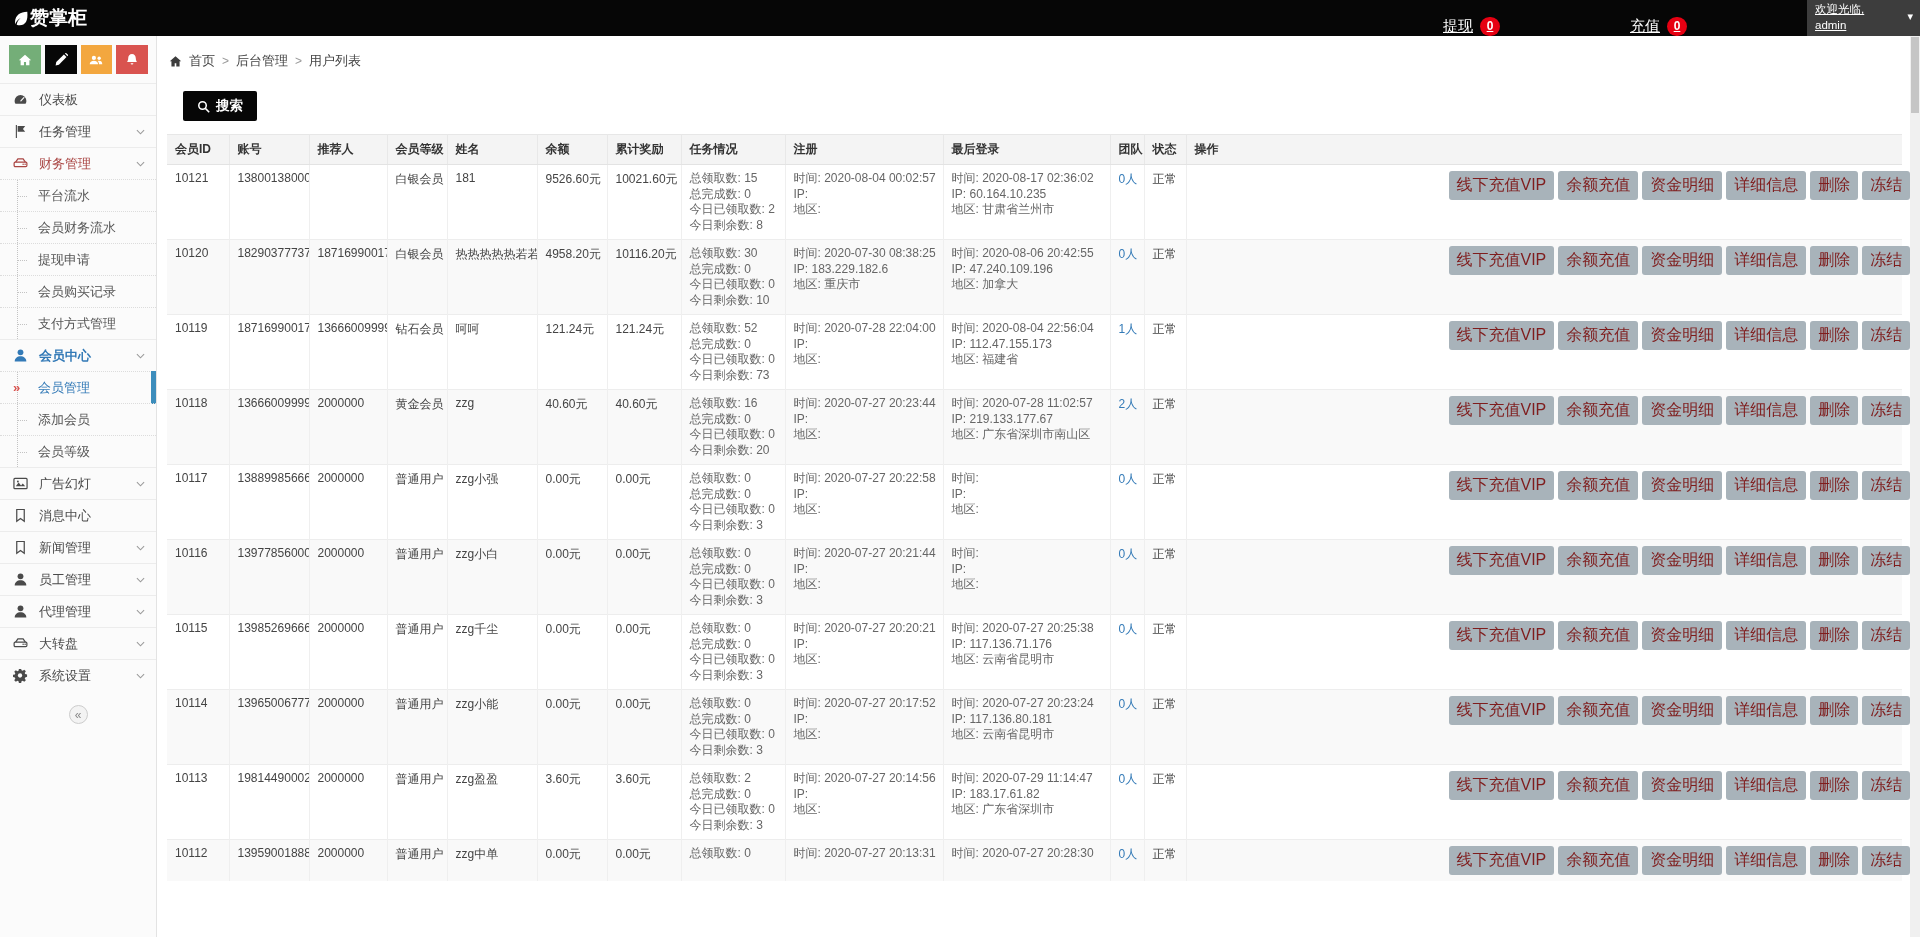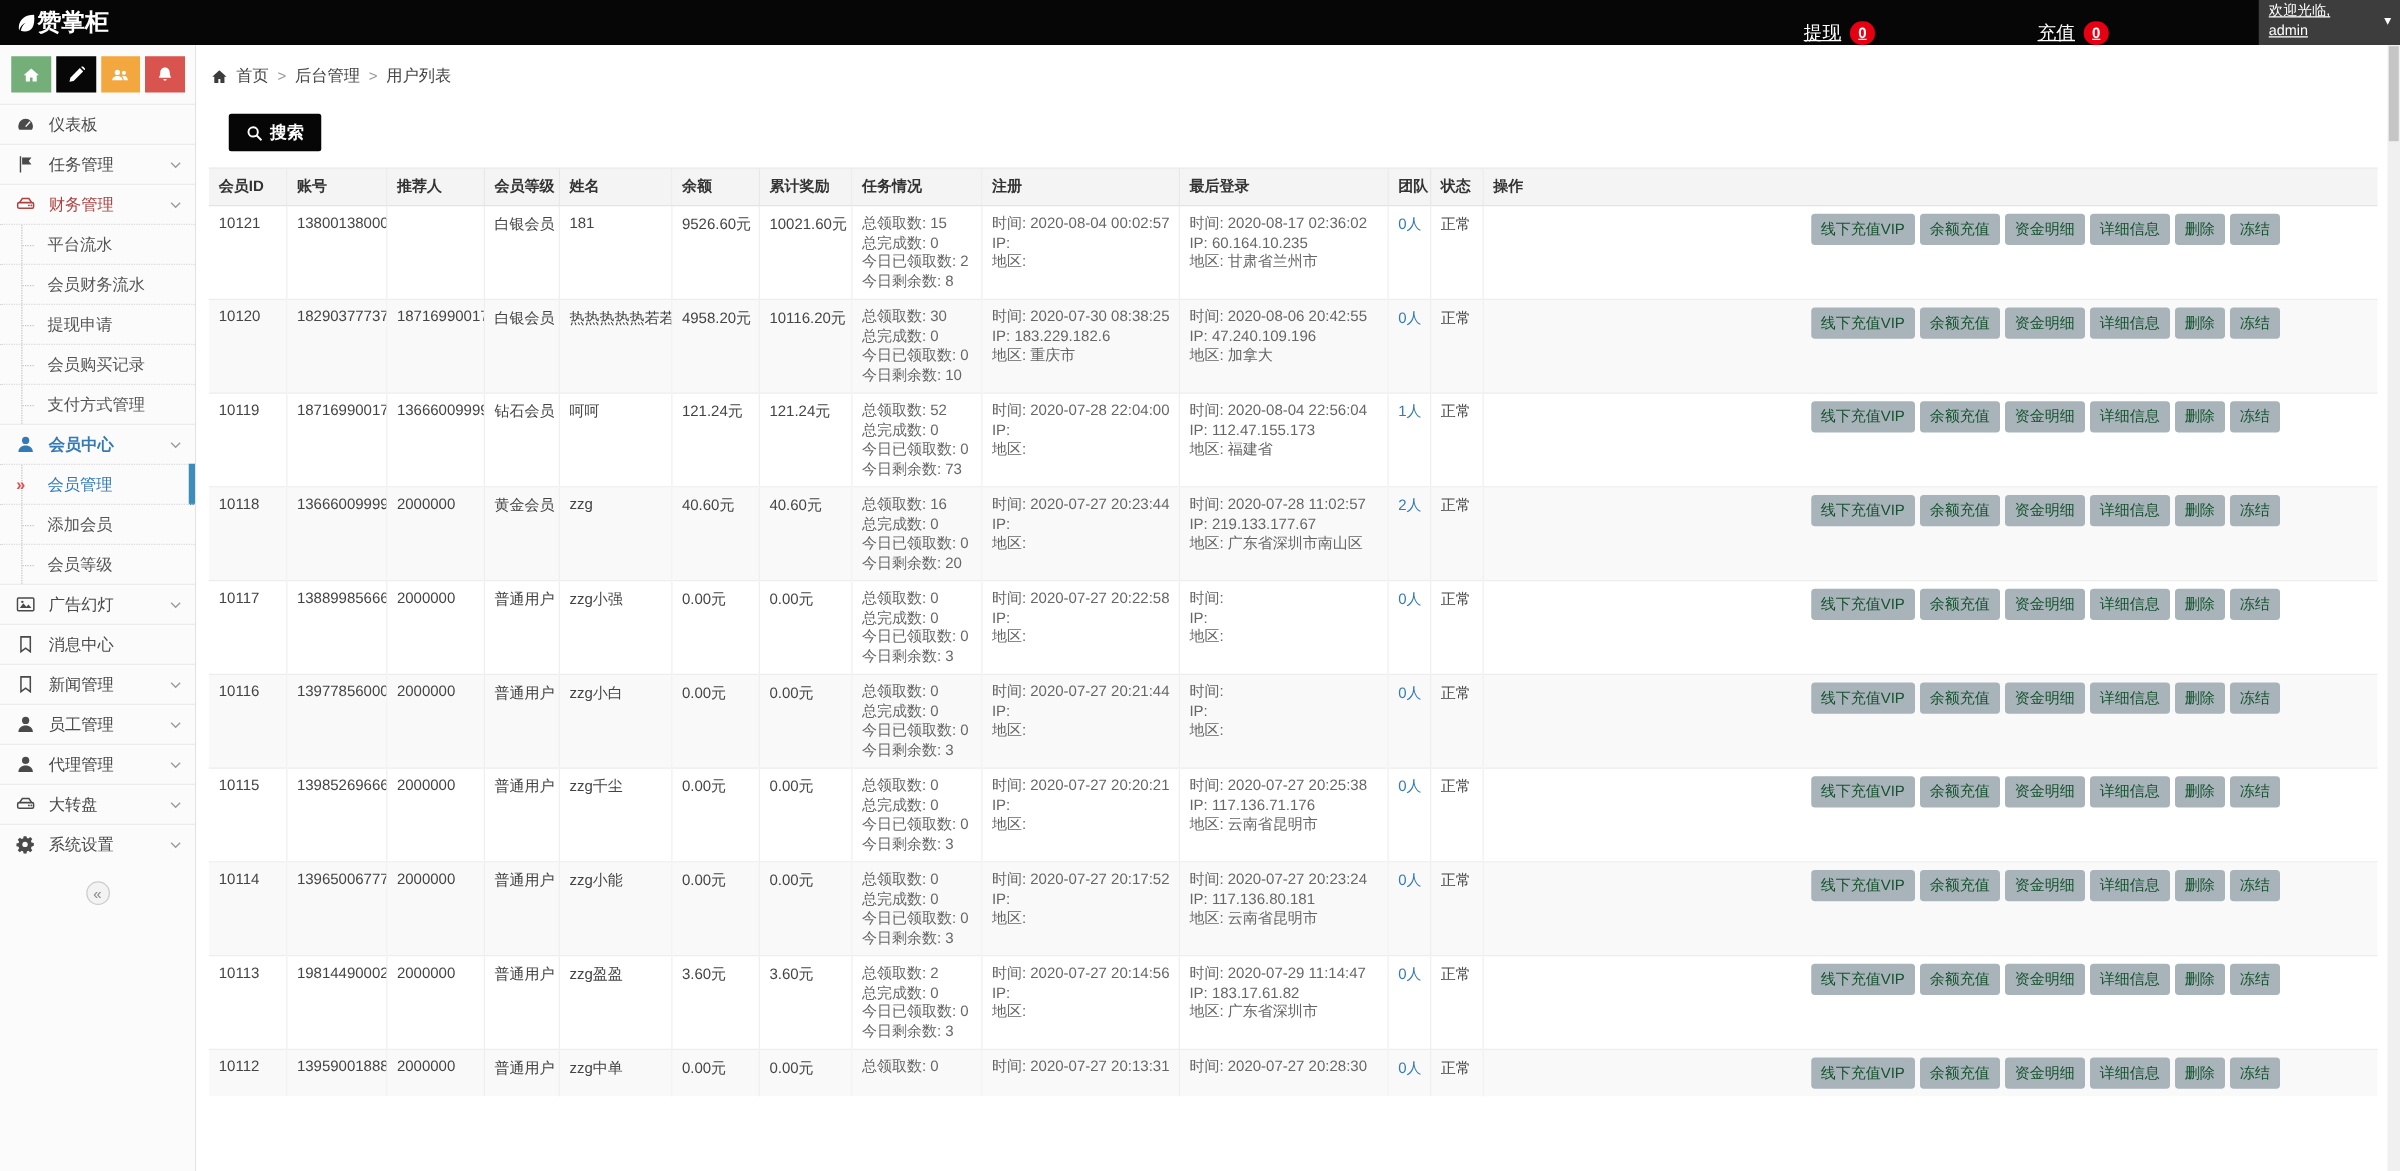--- a/index.html
+++ b/index.html
@@ -73,21 +73,21 @@
   th{background:#f4f4f4;font-weight:700;font-size:12px;padding:6px 8px;text-align:left;color:#333;
     border-bottom:1px solid #e3e3e3;border-right:1px solid #e8e8e8;white-space:nowrap;overflow:hidden;}
   th:last-child{border-right:none;}
   td{padding:6px 8px;font-size:12px;color:#444;vertical-align:top;border-top:1px solid #ededed;
     border-right:1px solid #efefef;white-space:nowrap;overflow:hidden;}
   td:last-child{border-right:none;}
   tr.alt{background:#f9f9f9;}
   .dline{line-height:15.5px;color:#666;}
   .team-link{color:#337ab7;cursor:pointer;}
   td.actions{padding-left:262px;overflow:visible;}
-  .abtn{background:#a8b3ba;color:#14532d;border:0;border-radius:3px;padding:4px 8px;font-size:12px;
+  .abtn{background:#a8b3ba;color:#7f1d1d;border:0;border-radius:3px;padding:4px 8px;font-size:16px;
     margin-right:4px;cursor:pointer;font-family:inherit;white-space:nowrap;}
 
   
   .vscroll{position:absolute;top:0;right:0;bottom:0;width:10px;background:#f0f0f0;}
   .vthumb{position:absolute;top:1px;left:1px;right:1px;height:76px;background:#c5c5c5;cursor:pointer;}
 </style>
 </head>
 <body>
 
 <div class="topbar">

